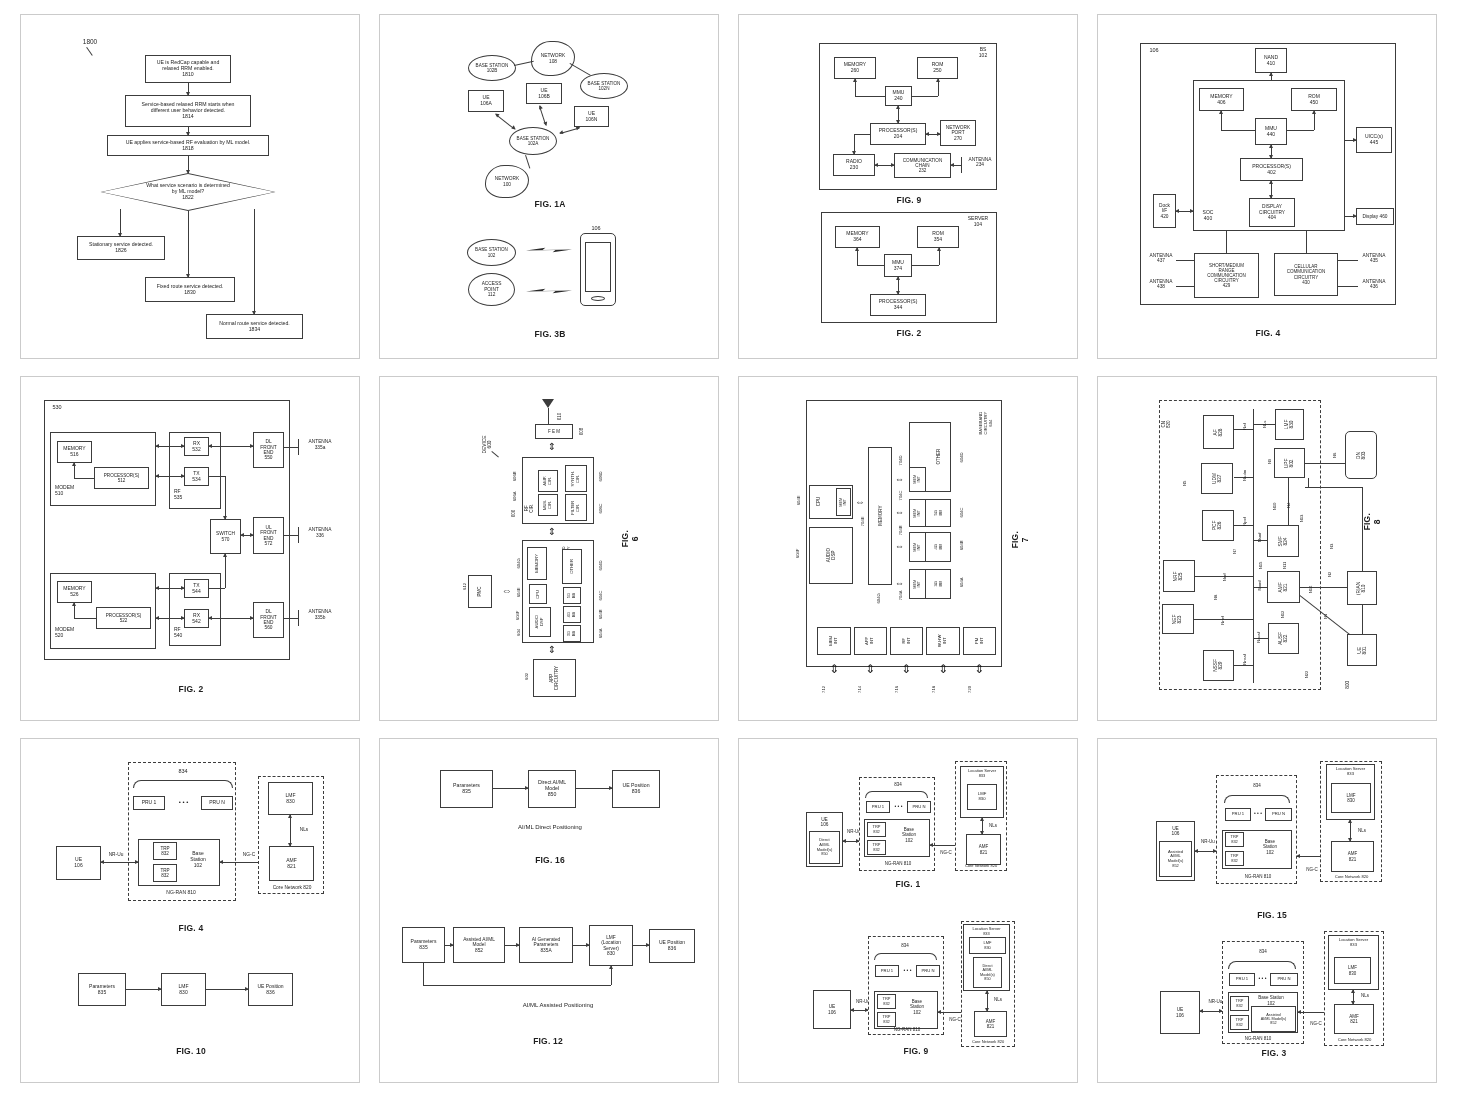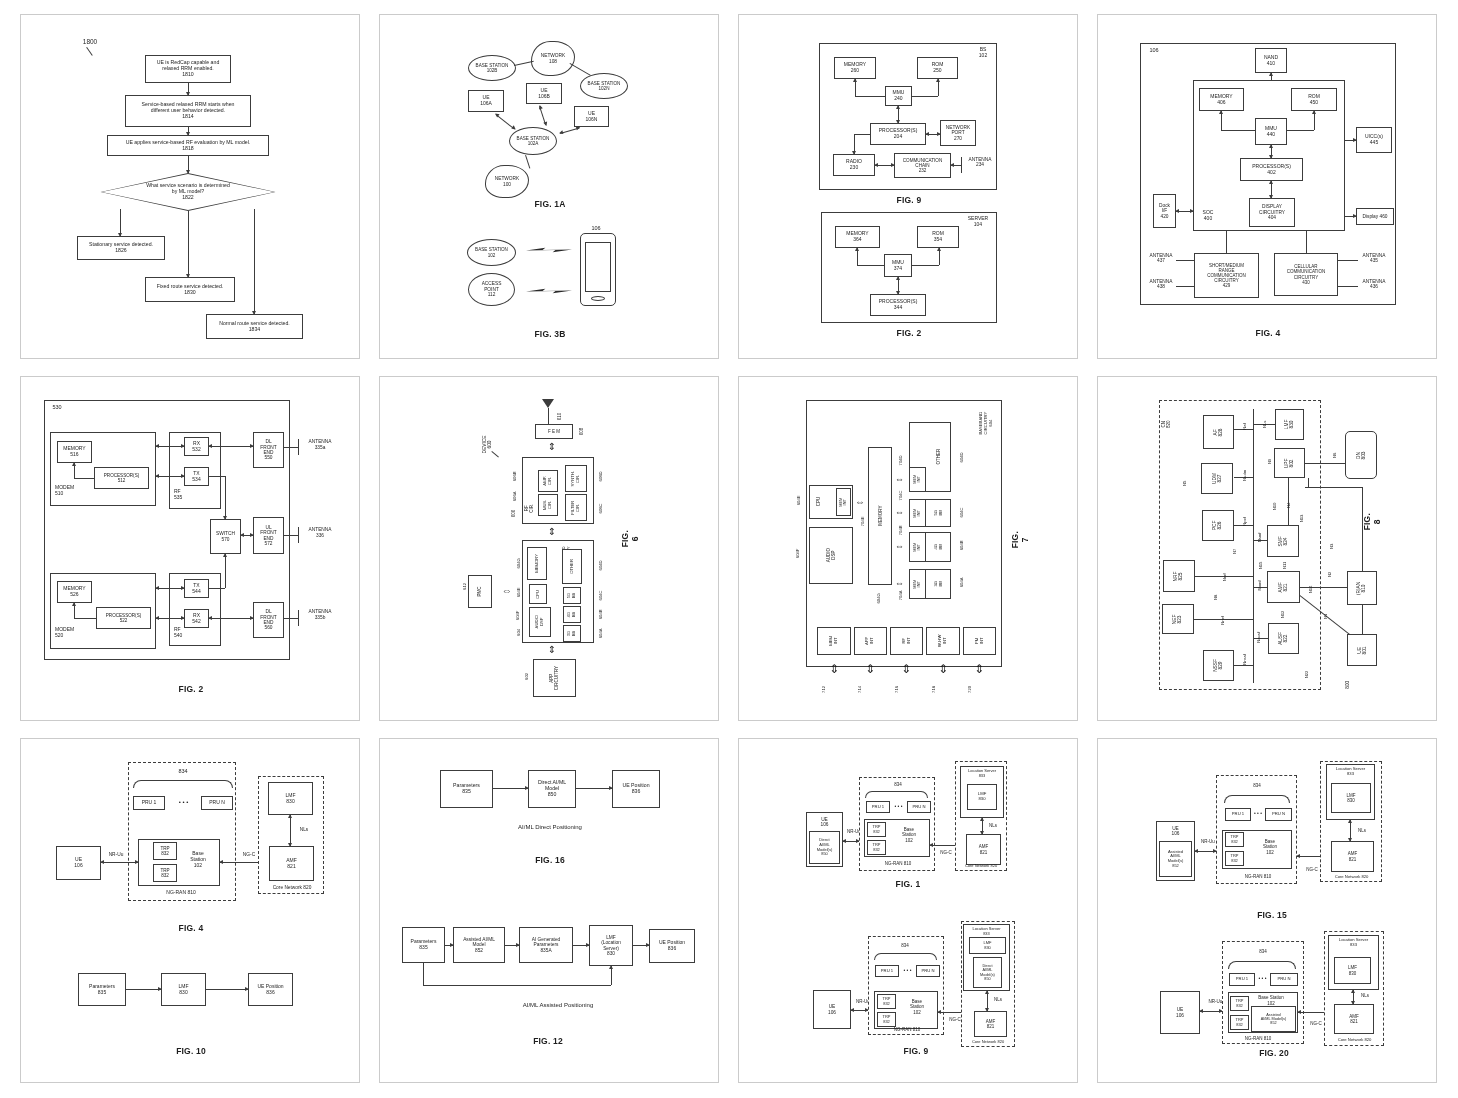--- a/index.html
+++ b/index.html
@@ -1337,16 +1337,16 @@
         <span class="txt" style="font-size: 4.5px;">NLs</span>
       </div>
       <div class="el box" style="left: 236px; top: 265px; width: 40px; height: 30px;">
         <span class="txt" style="font-size: 4.5px;">AMF
 821</span>
       </div>
       <div class="el label" style="left: 229px; top: 297px; width: 55px; height: 8px;">
         <span class="txt" style="font-size: 4.2px;">Core Network 820</span>
       </div>
       <div class="el label fig" style="left: 150px; top: 308px; width: 52px; height: 13px;">
-        <span class="txt">FIG. 20</span>
+        <span class="txt">FIG. 3</span>
       </div>
     </div>
   </div>
 
 </body></html>

